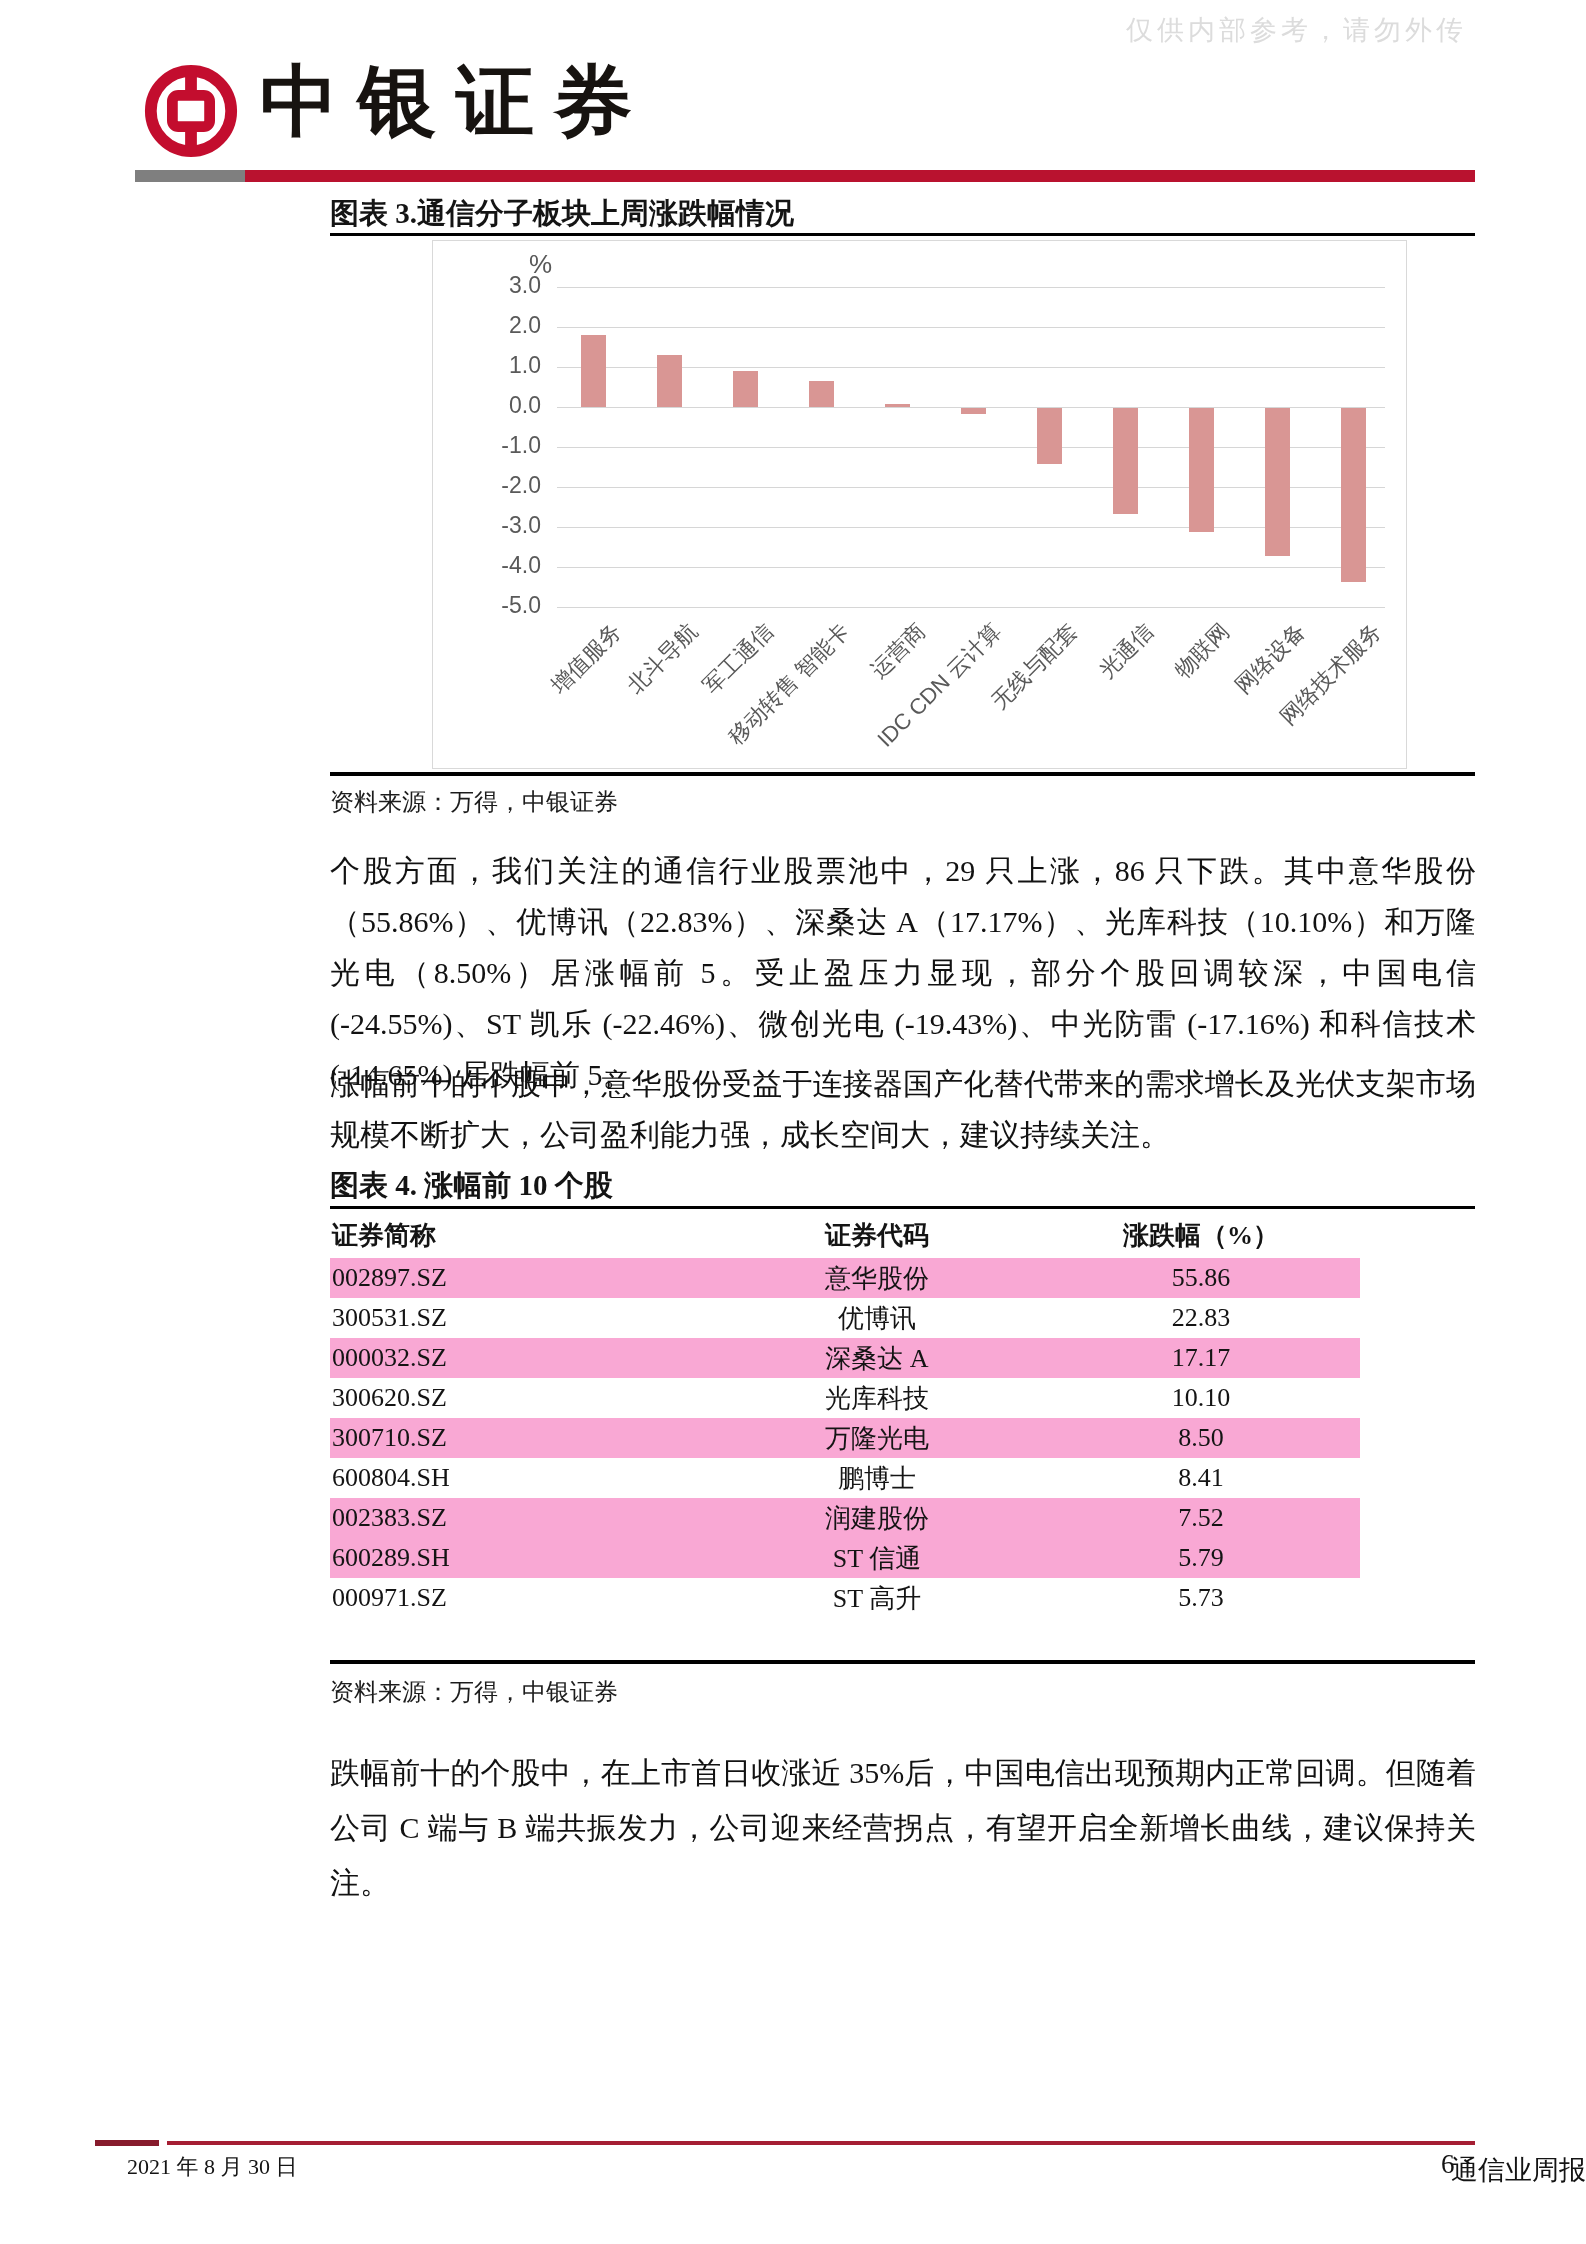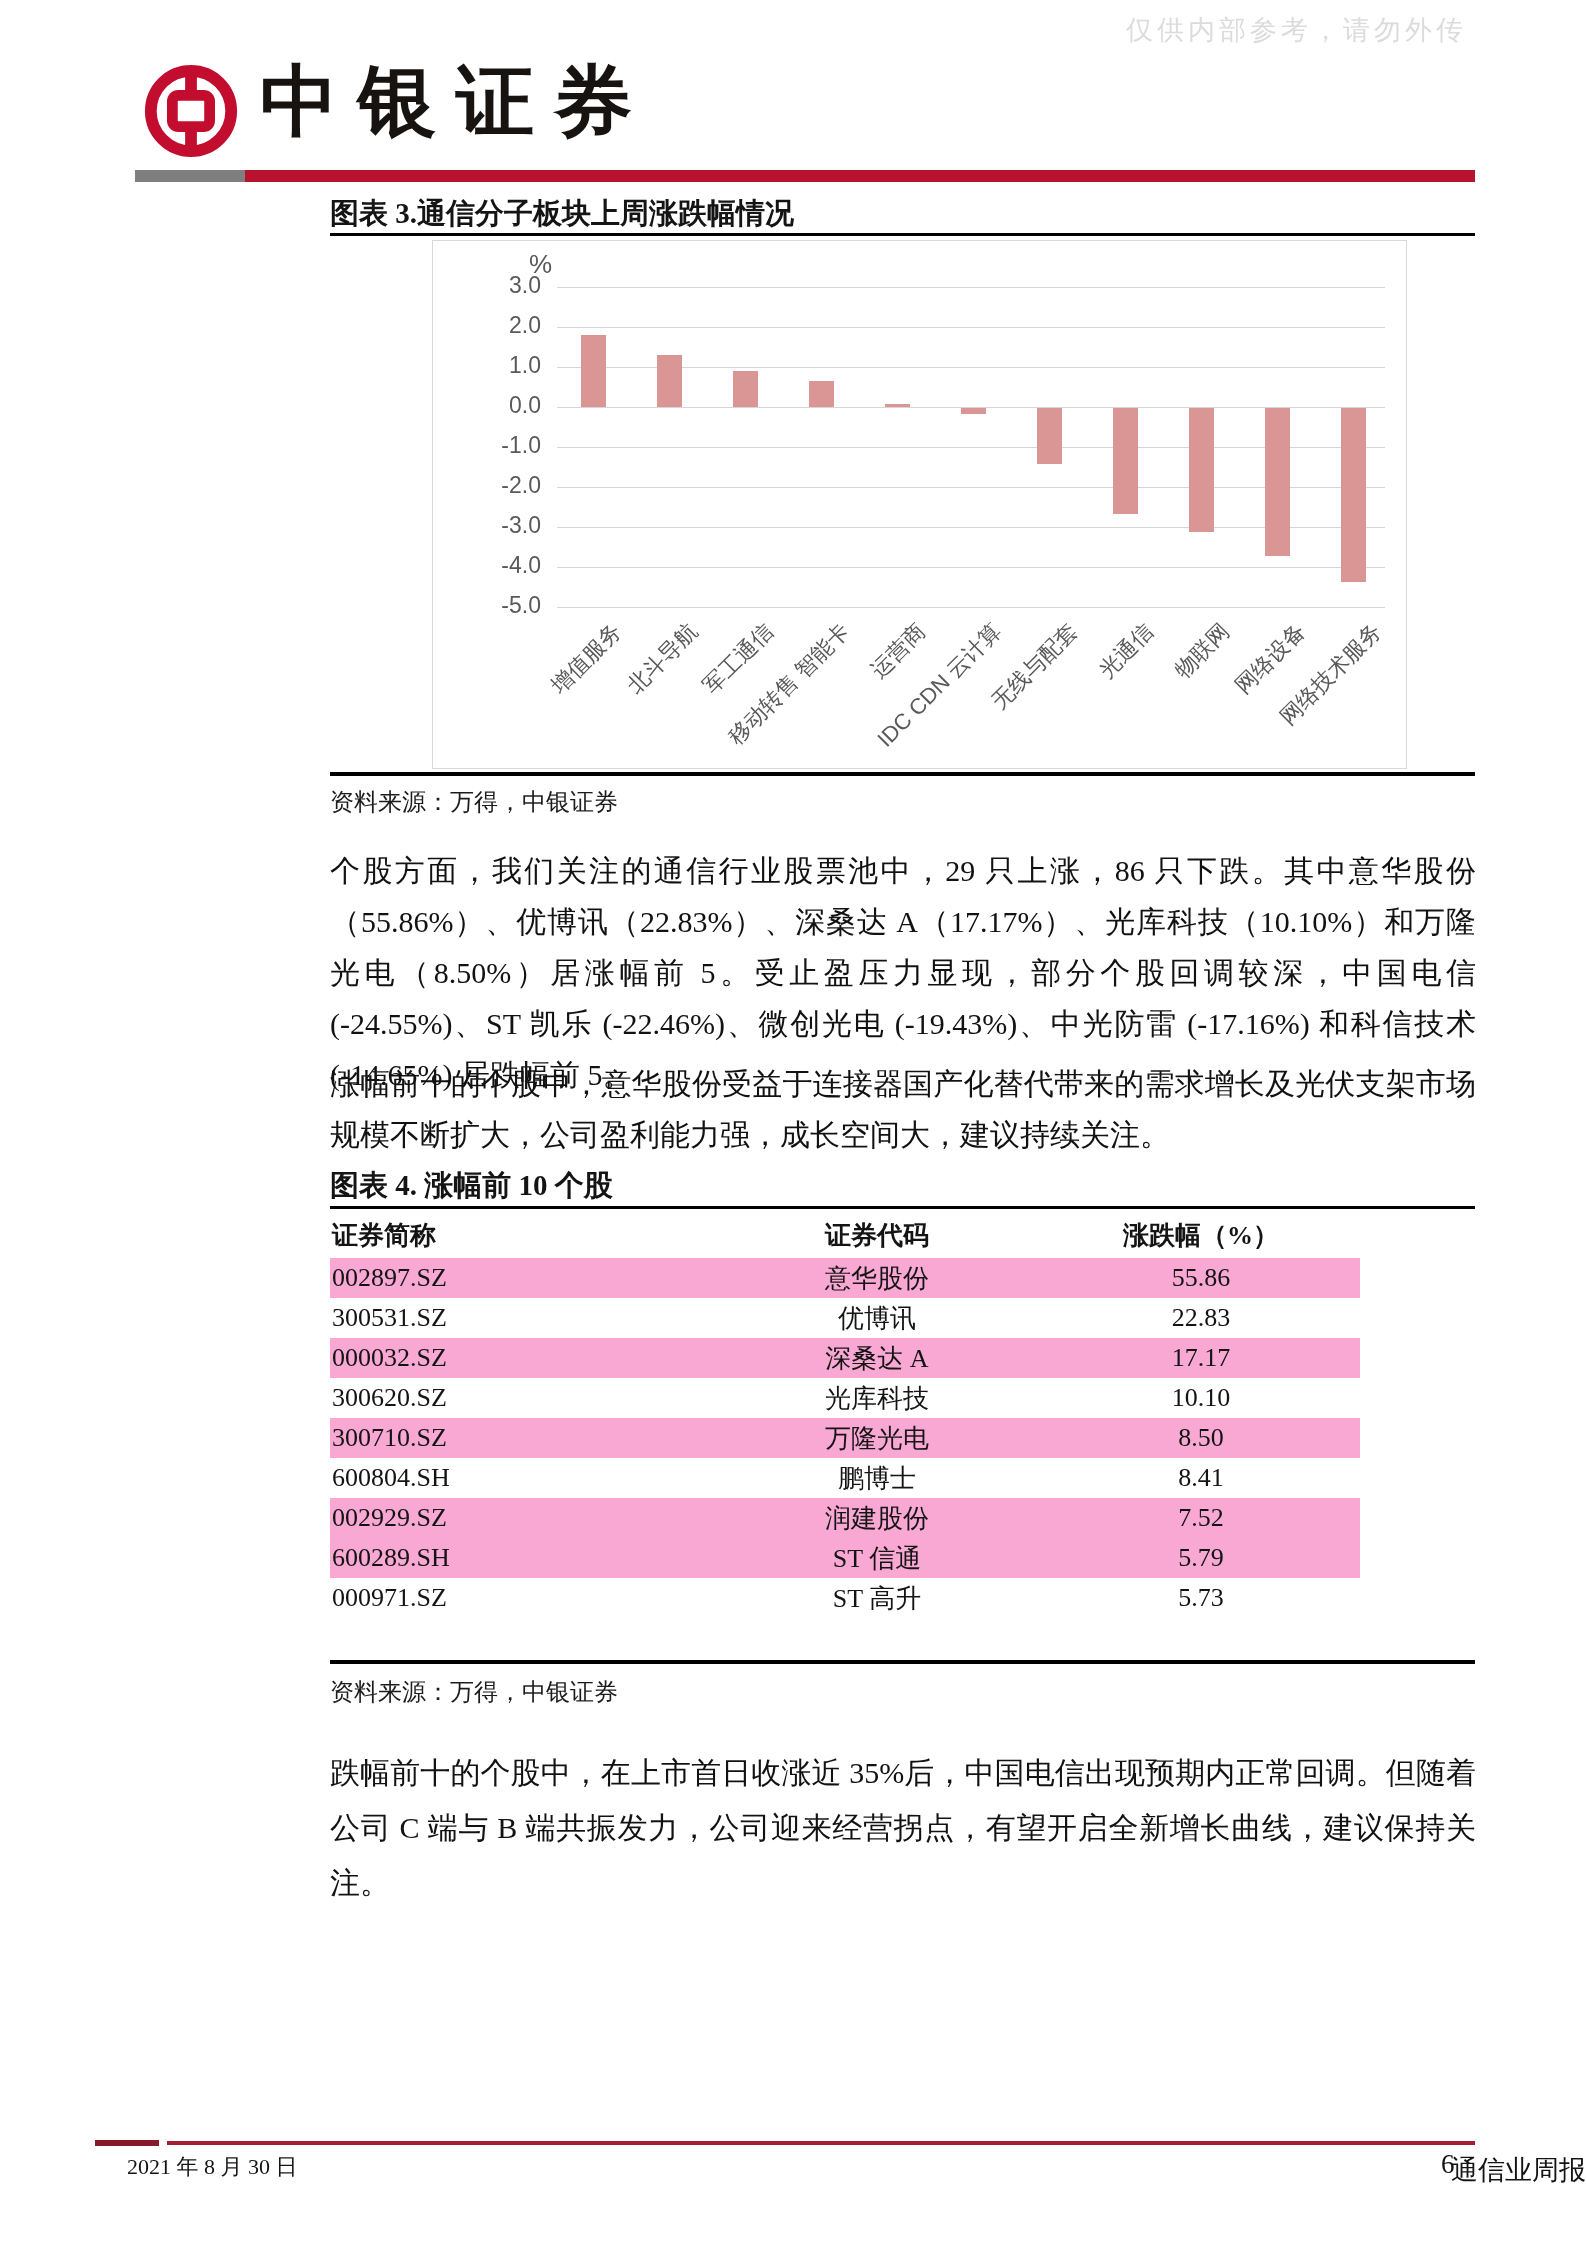--- a/index.html
+++ b/index.html
@@ -150,21 +150,21 @@
         <div class="c1">300710.SZ</div>
         <div class="c2">万隆光电</div>
         <div class="c3">8.50</div>
       </div>
       <div class="trow">
         <div class="c1">600804.SH</div>
         <div class="c2">鹏博士</div>
         <div class="c3">8.41</div>
       </div>
       <div class="trow pink">
-        <div class="c1">002929.SZ</div>
+        <div class="c1">002383.SZ</div>
         <div class="c2">润建股份</div>
         <div class="c3">7.52</div>
       </div>
       <div class="trow pink">
         <div class="c1">600289.SH</div>
         <div class="c2">ST 信通</div>
         <div class="c3">5.79</div>
       </div>
       <div class="trow">
         <div class="c1">000971.SZ</div>

